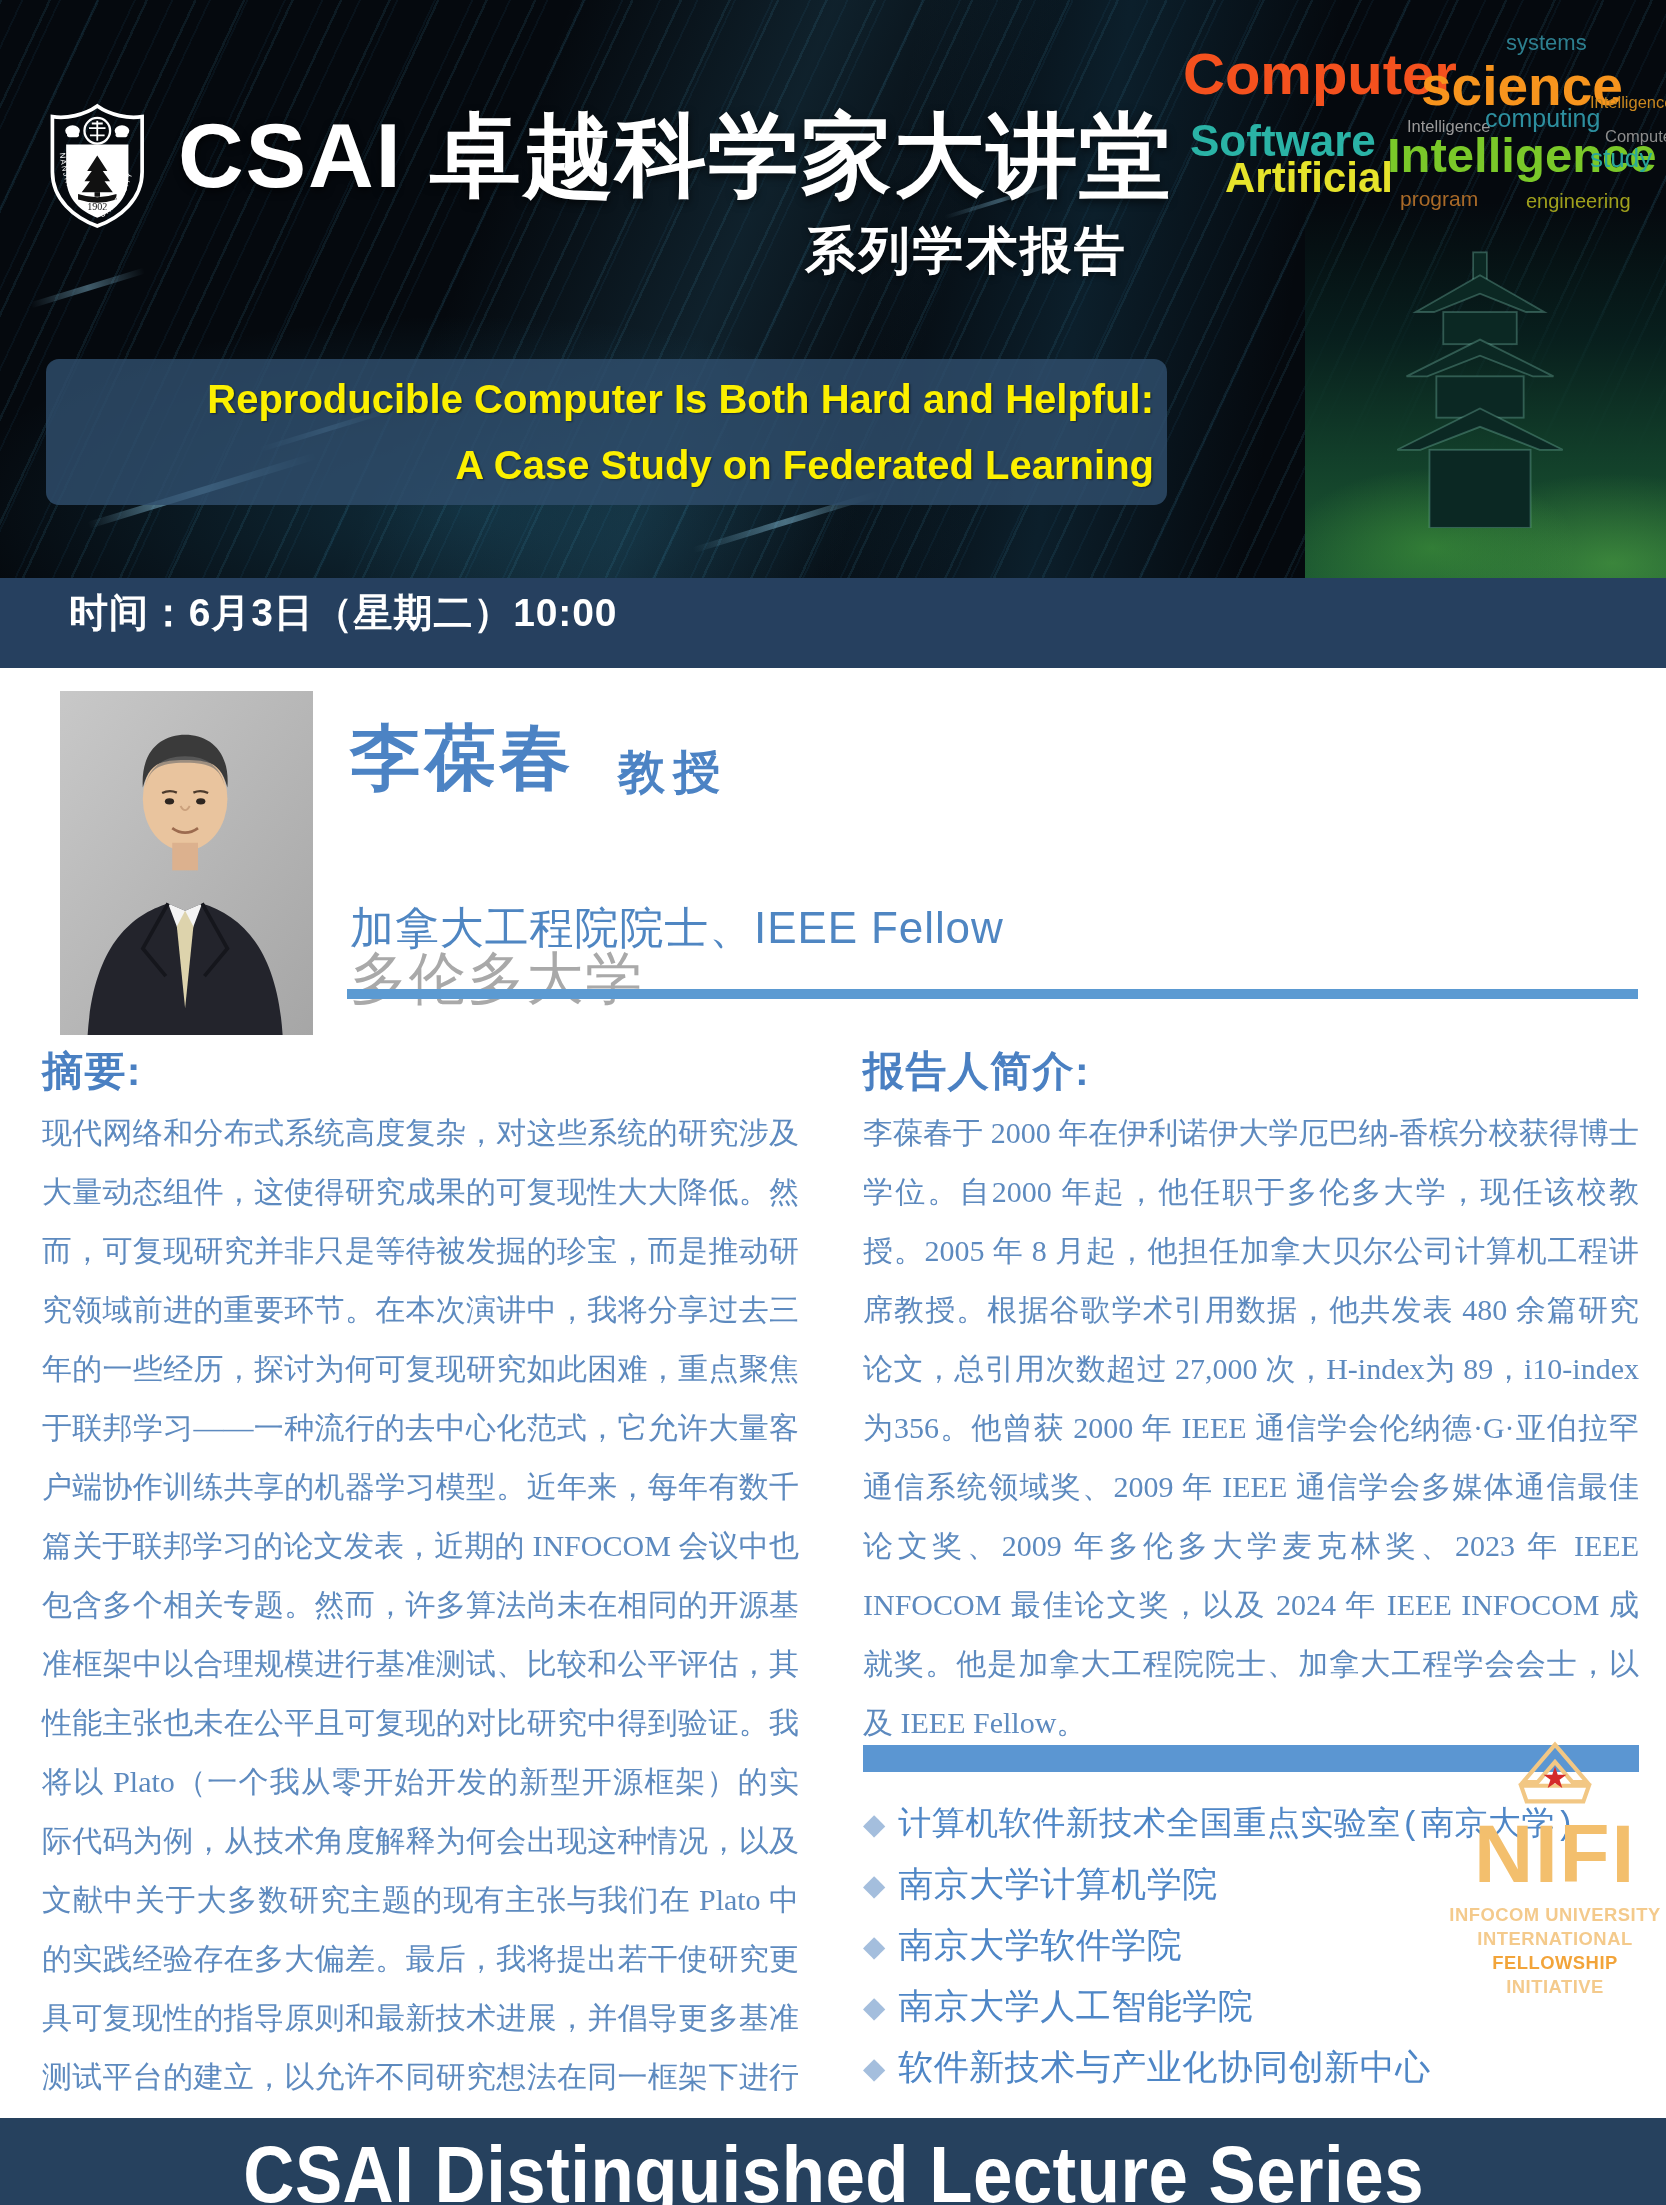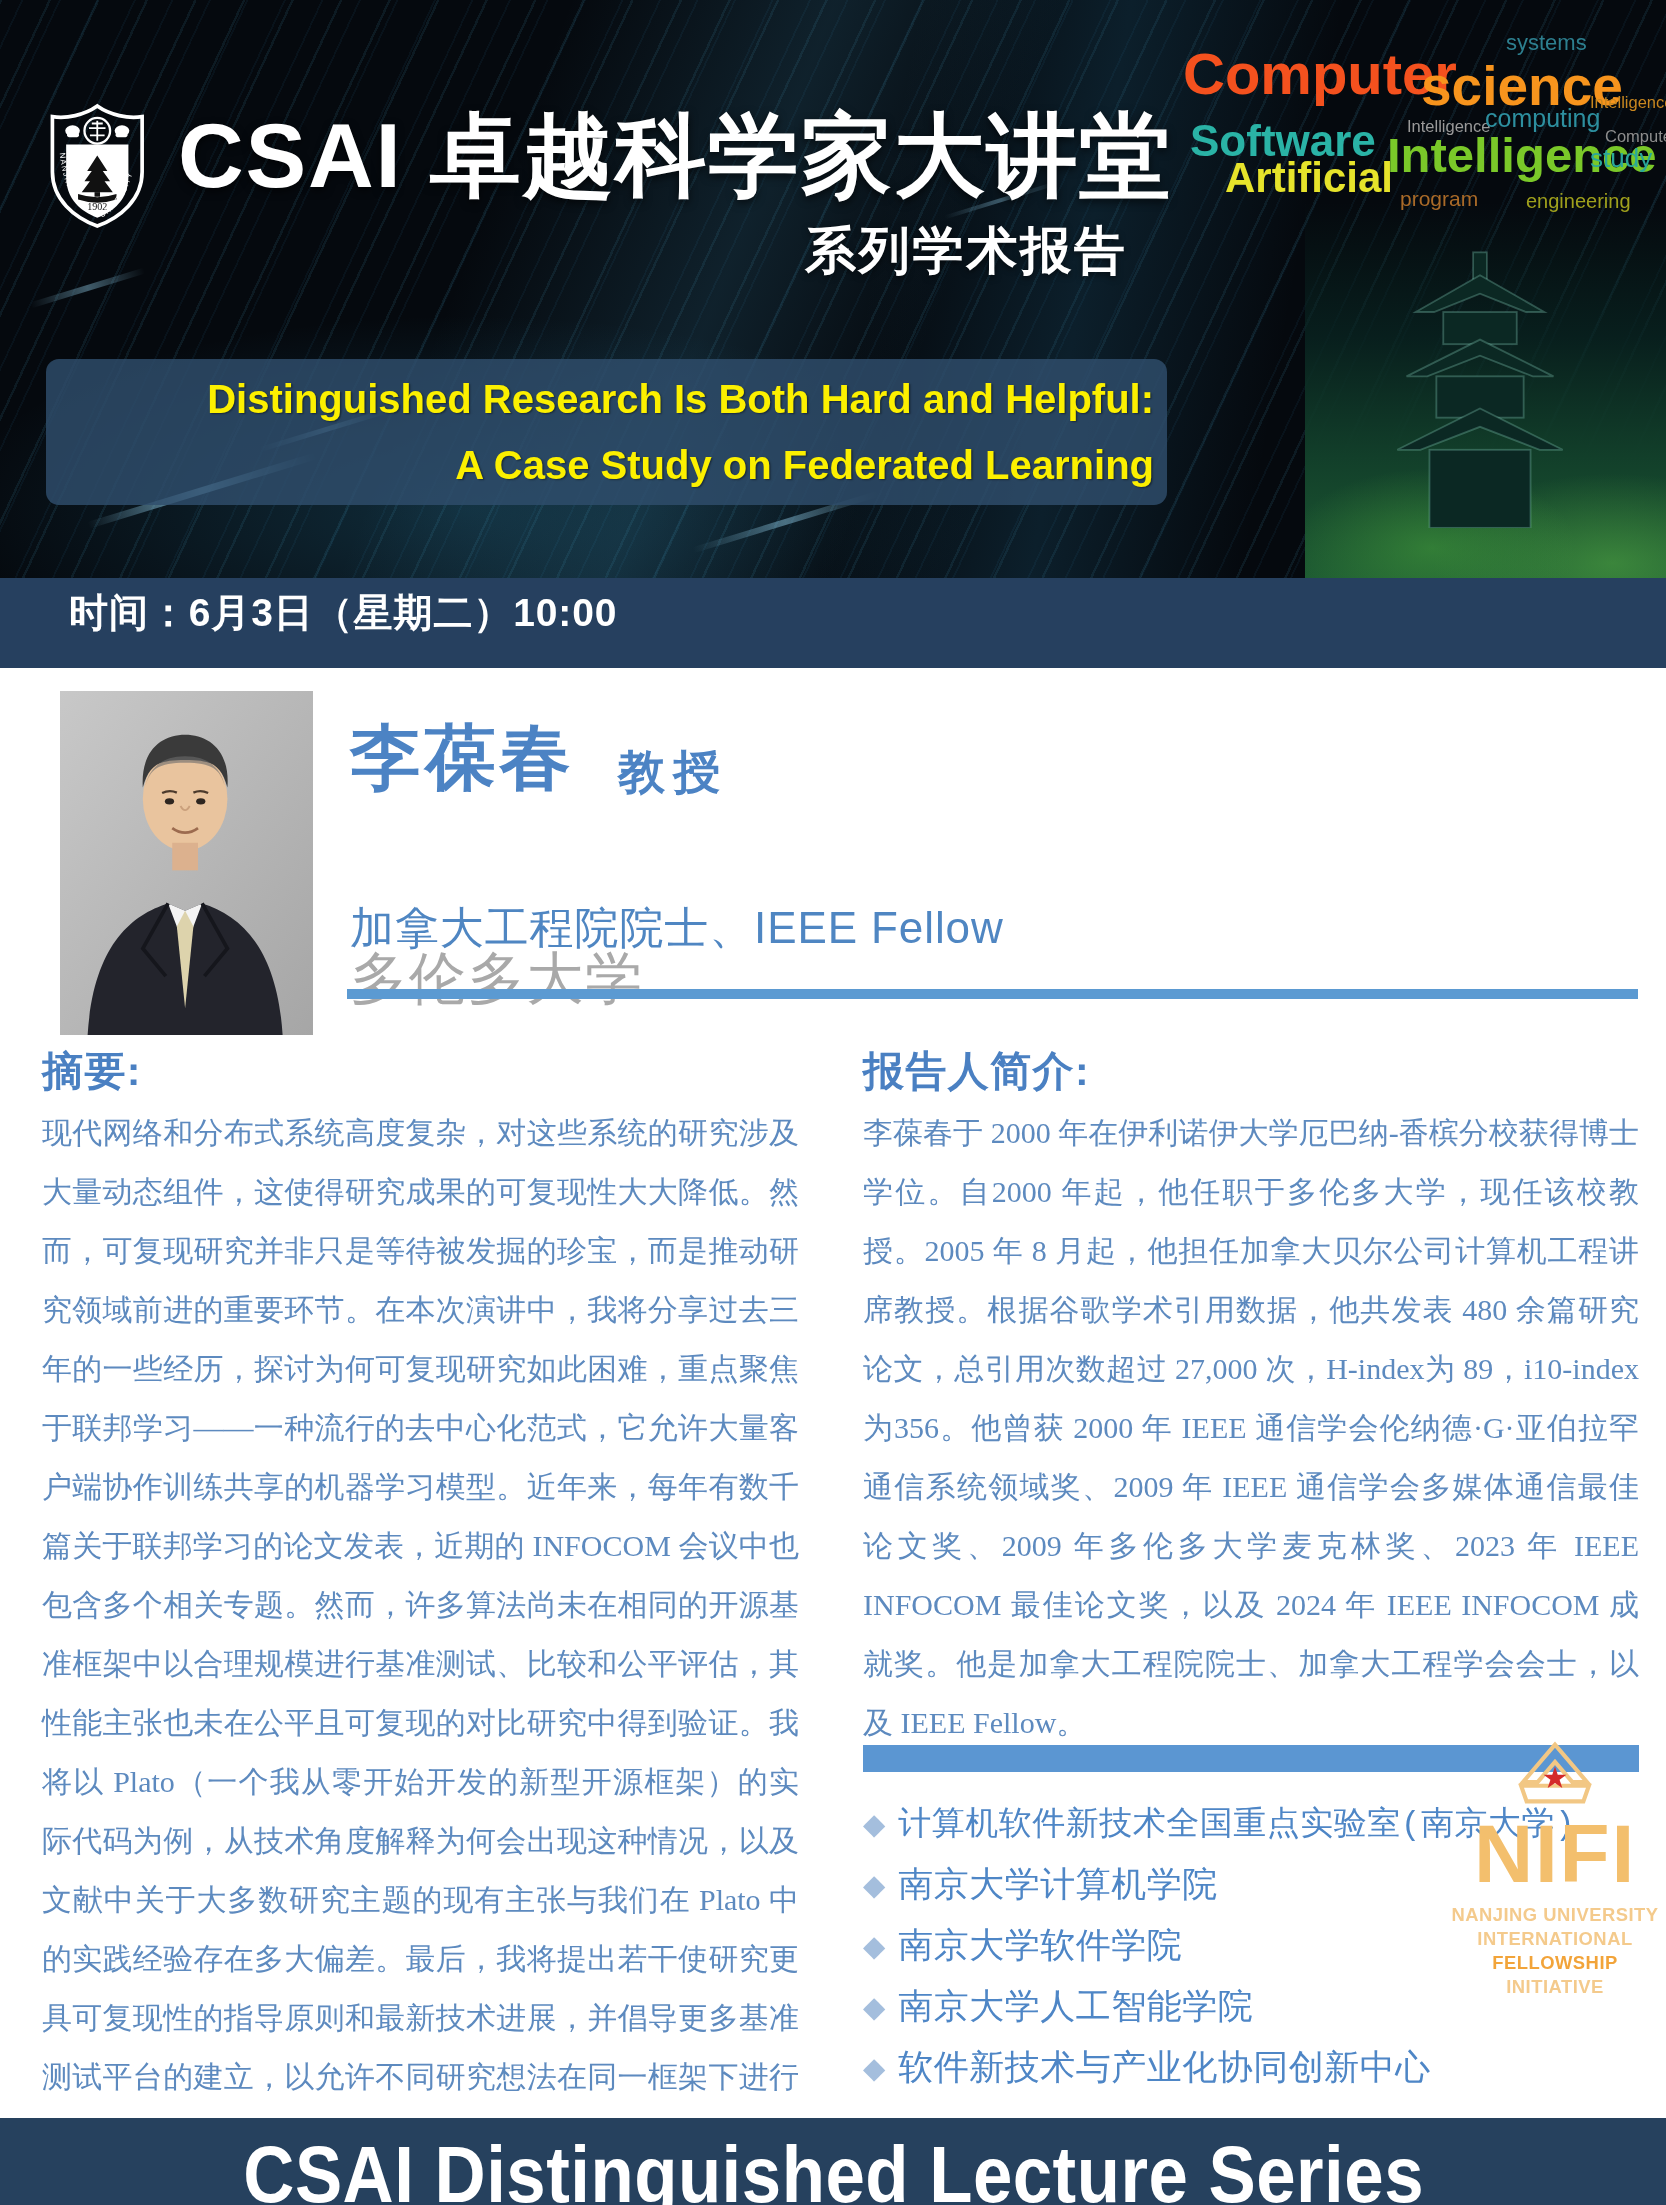--- a/index.html
+++ b/index.html
@@ -179,21 +179,21 @@
       <span class="cw cw7">Intelligence</span>
       <span class="cw cw8">Computer</span>
       <span class="cw cw9">Intelligence</span>
       <span class="cw cw10">study</span>
       <span class="cw cw11">Artificial</span>
       <span class="cw cw12">program</span>
       <span class="cw cw13">engineering</span>
     </div>
 
     <div class="talk-title-panel">
-      <div class="talk-title">Distinguished Research Is Both Hard and Helpful:</div>
+      <div class="talk-title">Reproducible Computer Is Both Hard and Helpful:</div>
       <div class="talk-title">A Case Study on Federated Learning</div>
     </div>
   </div>
 
   <div class="info-bar">
     <div class="info-time">时间：6月3日（星期二）10:00</div>
   </div>
 
   <div class="speaker-photo">
     <svg width="253" height="344" viewBox="0 0 550 748">
@@ -261,21 +261,21 @@
   </div>
 
   <div class="nifi">
     <svg width="92" height="65" viewBox="0 0 200 142">
       <path d="M100 10 L30 92 L62 92 L100 48 L138 92 L170 92 Z" fill="none" stroke="#f2c784" stroke-width="9"></path>
       <path d="M26 100 L174 100 L162 134 L38 134 Z" fill="none" stroke="#f2c784" stroke-width="9"></path>
       <polygon points="100,58 106,76 125,76 110,87 116,105 100,94 84,105 90,87 75,76 94,76" fill="#d42a2a"></polygon>
     </svg>
     <div class="nifi-acronym">NIFI</div>
     <div class="nifi-lines">
-      <div class="nifi-line">NANJING UNIVERSITY</div>
+      <div class="nifi-line">INFOCOM UNIVERSITY</div>
       <div class="nifi-line">INTERNATIONAL</div>
       <div class="nifi-line dark">FELLOWSHIP</div>
       <div class="nifi-line">INITIATIVE</div>
     </div>
   </div>
 
   <div class="footer">
     <div class="footer-text">CSAI Distinguished Lecture Series</div>
   </div>
 

